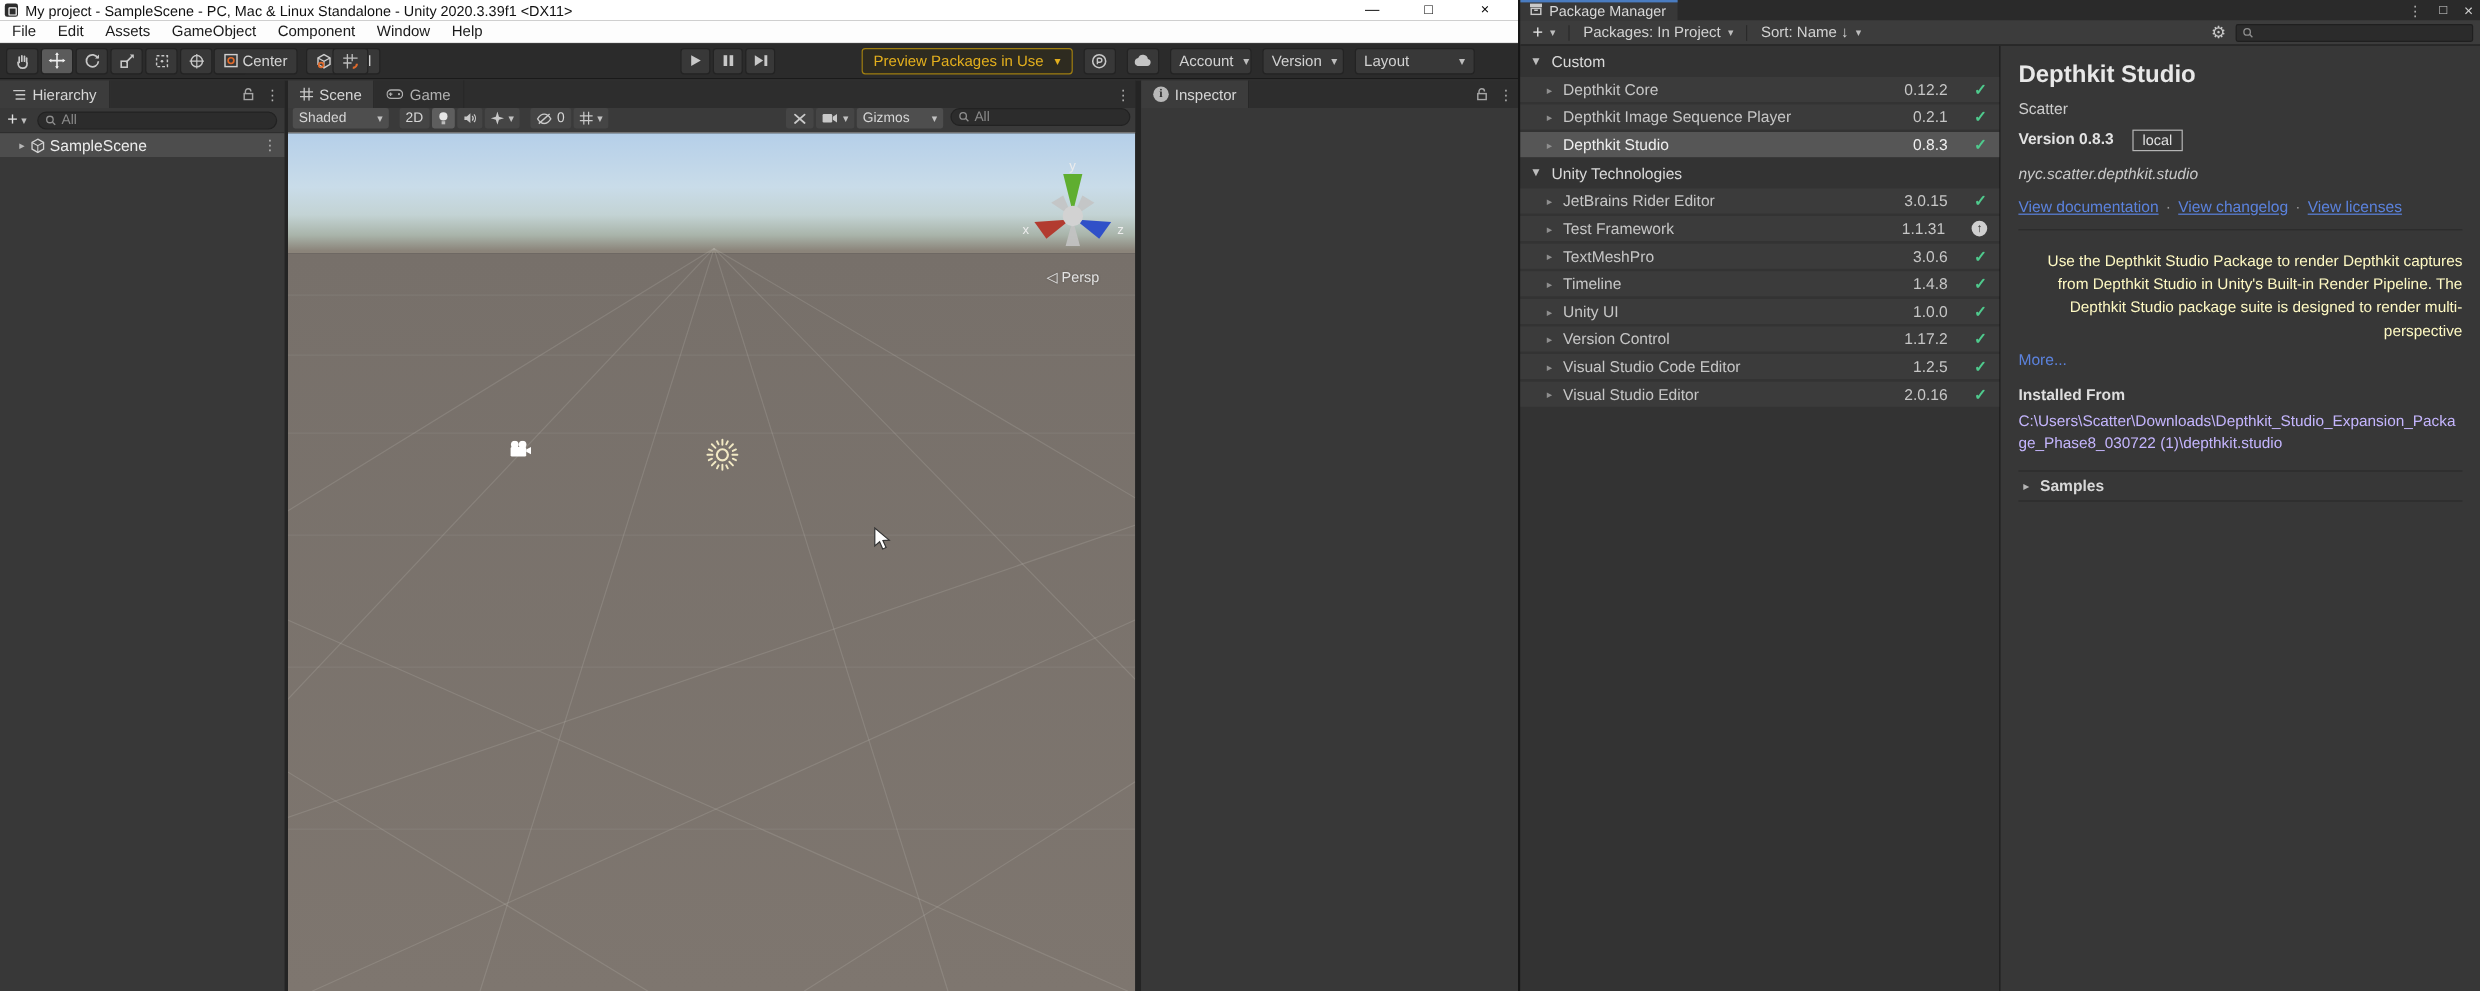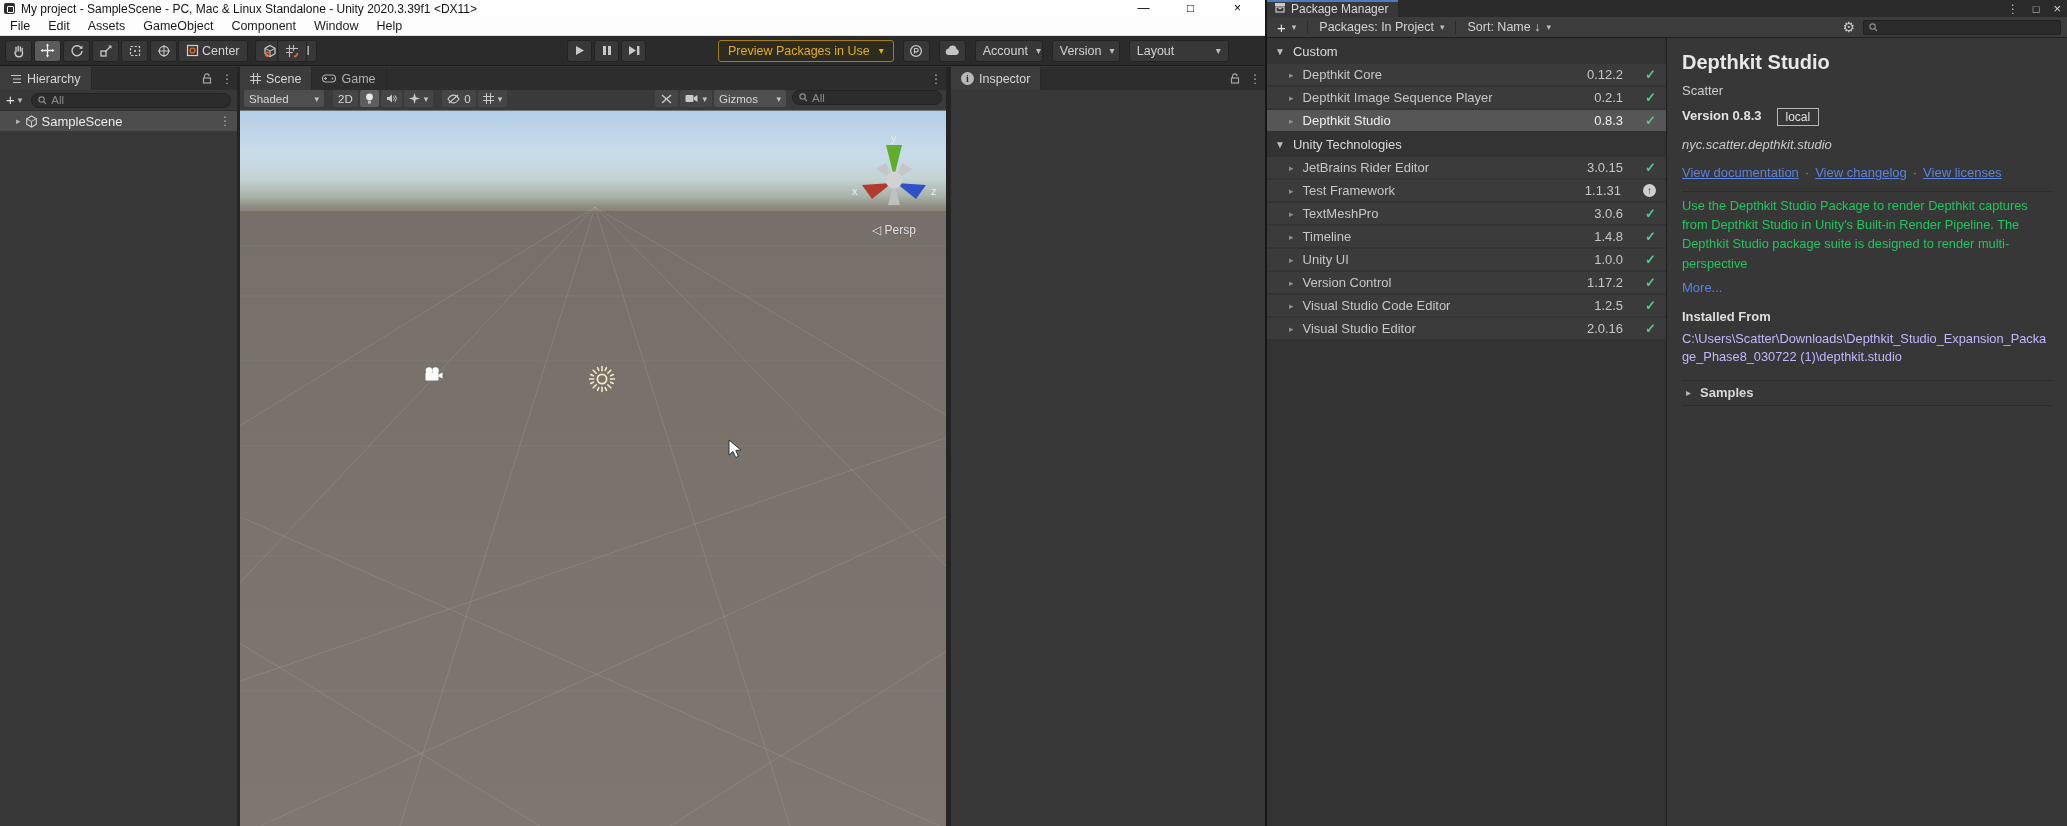--- a/index.html
+++ b/index.html
@@ -114,21 +114,21 @@
   .det-title { font-size:20px; font-weight:bold; color:#e8e8e8; }
   .det-author { margin-top:9px; font-size:13px; color:#cdcdcd; }
   .det-version-row { margin-top:10px; display:flex; align-items:flex-start; gap:15px; }
   .det-version { font-size:13px; font-weight:bold; color:#e2e2e2; }
   .det-tag { border:1px solid #b5b5b5; padding:1px 8px; font-size:12px; color:#e0e0e0; }
   .det-pkgid { margin-top:11px; font-size:13px; font-style:italic; color:#c9c9c9; }
   .det-links { margin-top:13px; font-size:13px; }
   .det-links a { color:#5b82dd; text-decoration:underline; }
   .det-links .dot { color:#9a9a9a; margin:0 6px; }
   .det-divider { margin-top:11px; border-top:1px solid #2b2b2b; }
-  .det-desc { margin-top:4px; font-size:12.8px; line-height:1.5; color:#22c55e; max-width:380px; }
+  .det-desc { margin-top:16px; font-size:12.8px; line-height:1.5; color:#fef9c3; max-width:380px;text-align:right; }
   .det-more { margin-top:7px; font-size:13px; color:#5b82dd; }
   .det-installed-label { margin-top:14px; font-size:13px; font-weight:bold; color:#dedede; }
   .det-path { margin-top:6px; font-size:12.8px; line-height:1.45; color:#c4b5fd; word-break:break-all; max-width:386px; }
   .det-samples { margin-top:13px; border-top:1px solid #2b2b2b; border-bottom:1px solid #2b2b2b; height:26px; display:flex; align-items:center; gap:9px; padding-left:4px; }
   .det-samples .caret { color:#b5b5b5; font-size:10px; }
   .det-samples .slabel { font-size:13px; font-weight:bold; color:#d8d8d8; }
 </style>
 </head>
 <body>
 

